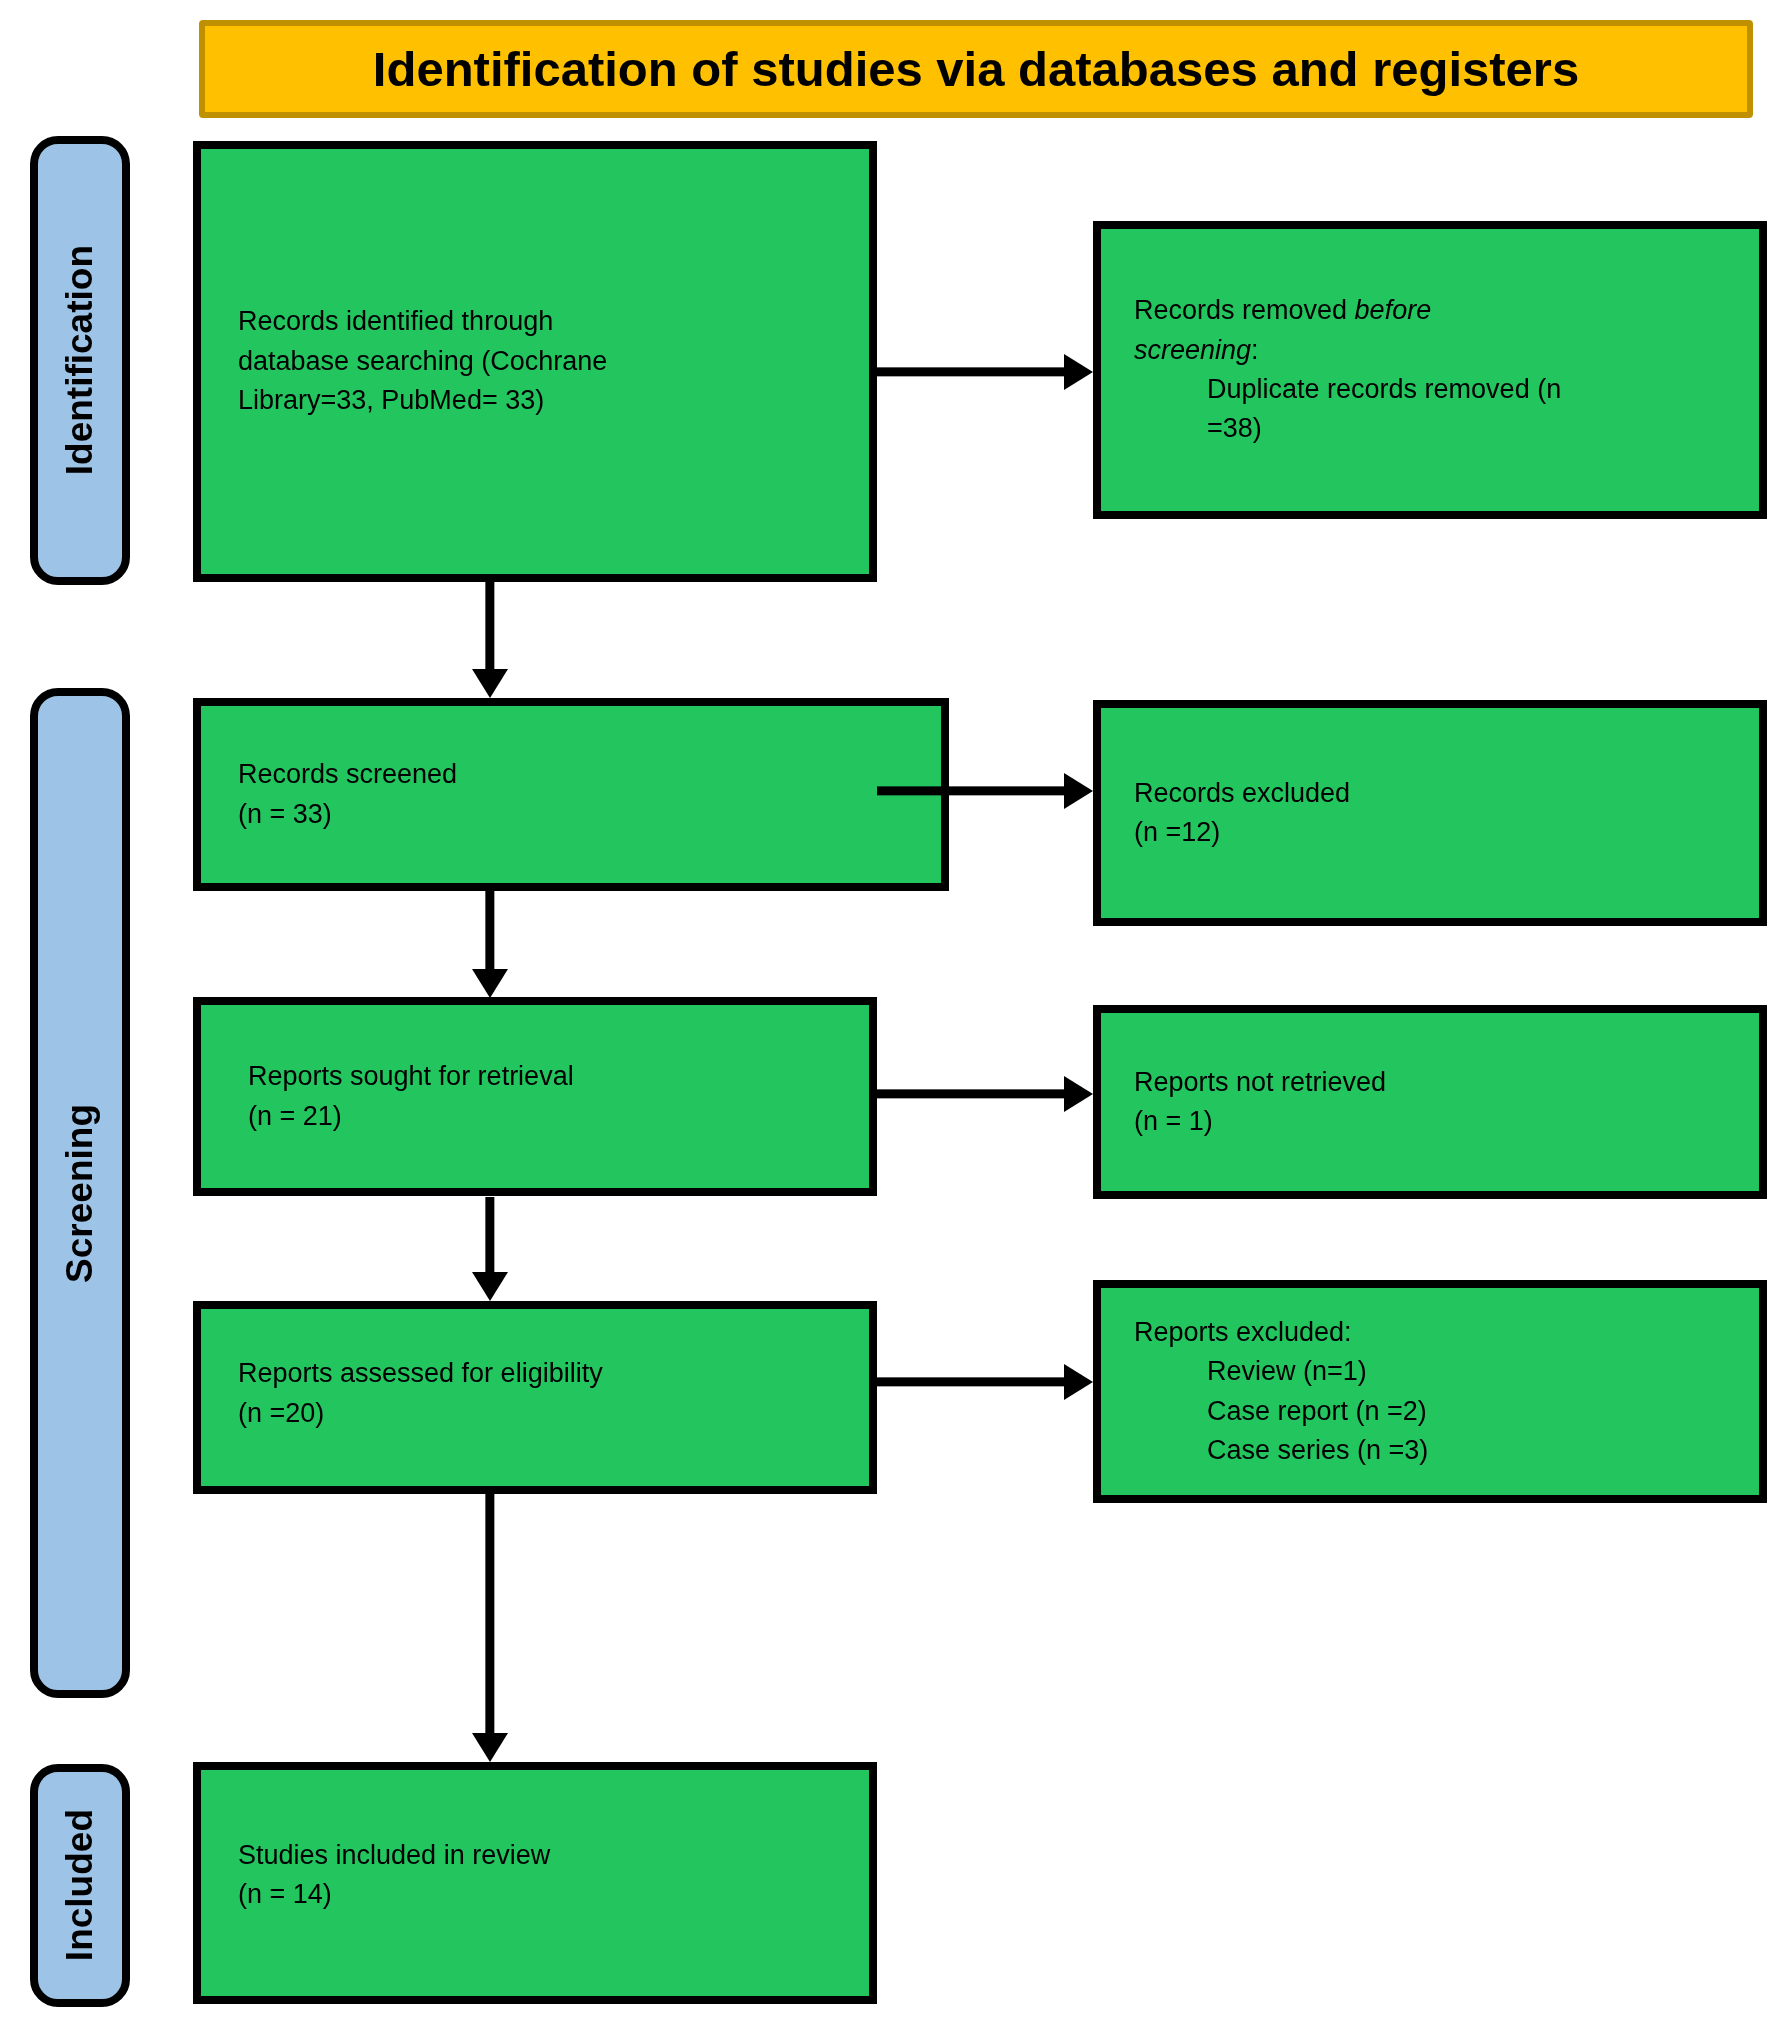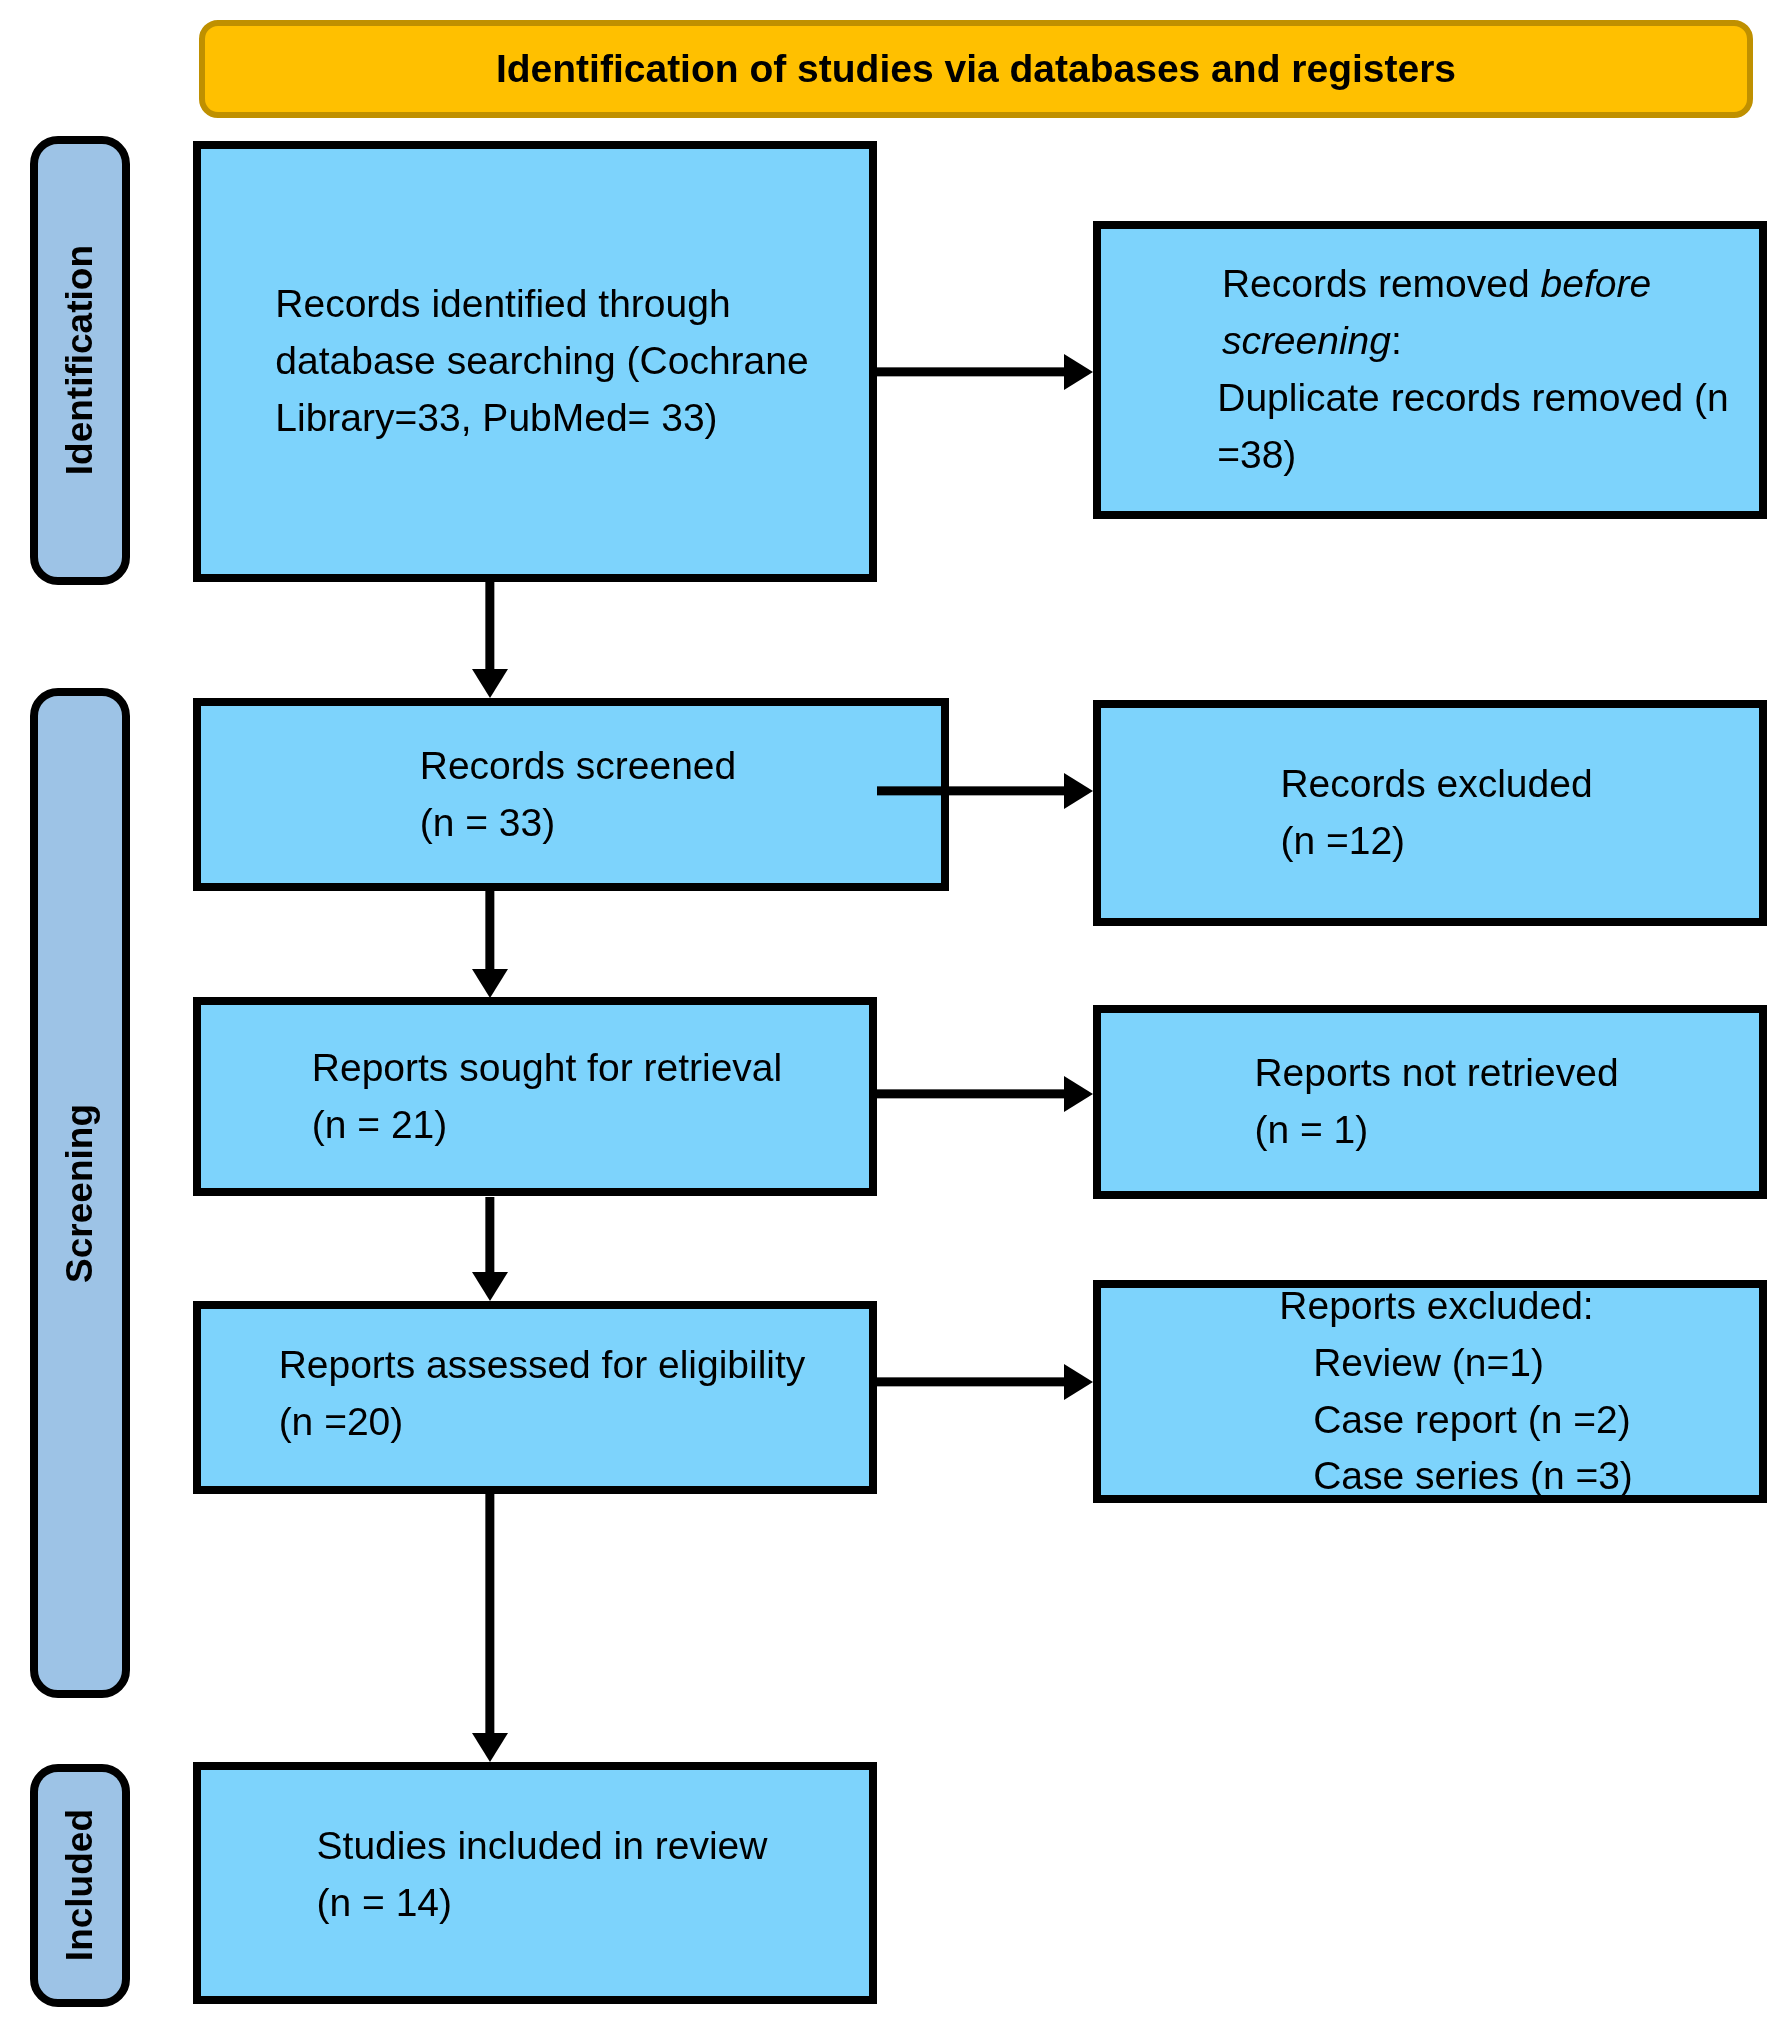--- a/index.html
+++ b/index.html
@@ -16,23 +16,23 @@
   }
 
   
   .banner {
     position: absolute;
     left: 199px; top: 20px;
     width: 1554px; height: 98px;
     box-sizing: border-box;
     background: var(--banner-fill, #FFC000);
     border: 6.6px solid var(--banner-border, #BF9000);
-    border-radius: 19px;
+    border-radius: 4px;
     display: flex; align-items: center; justify-content: center;
-    font-size: 39px; font-weight: bold; text-align: center;
+    font-size: 49px; font-weight: bold; text-align: center;
   }
 
   
   .stage {
     position: absolute;
     left: 30px;
     width: 100px;
     box-sizing: border-box;
     background: var(--stage-fill, #9DC3E6);
     border: 8px solid #000;
@@ -47,26 +47,25 @@
     white-space: nowrap;
   }
   .stage-identification { top: 136px;  height: 449px;  }
   .stage-screening      { top: 688px; height: 1010px; }
   .stage-included       { top: 1764px; height: 243px;  }
 
   
   .fbox {
     position: absolute;
     box-sizing: border-box;
-    background: #7dd3fc;
+    background: #22c55e;
     border: 8px solid #000;
     display: flex; flex-direction: column; justify-content: center;
-    font-size: 39px;
+    font-size: 27px;
     line-height: 1.46;
-    align-items: center;
   }
   .fbox p { margin: 0; }
   .pre-lines { white-space: pre-line; }
   .hang { padding-left: 73px; white-space: pre-line; }
 
   .box-identified      { left: 193px;  top: 141px;  width: 684px; height: 441px; padding: 0 23px 0 37px; }
   .box-removed         { left: 1093px; top: 221px;  width: 674px; height: 298px; padding: 0 20px 0 33px; }
   .box-screened        { left: 193px;  top: 698px; width: 756px; height: 193px; padding: 0 23px 0 37px; }
   .box-excluded        { left: 1093px; top: 700px; width: 674px; height: 226px; padding: 0 20px 0 33px; }
   .box-sought          { left: 193px;  top: 997px; width: 684px; height: 199px; padding: 0 23px 0 47px; }

